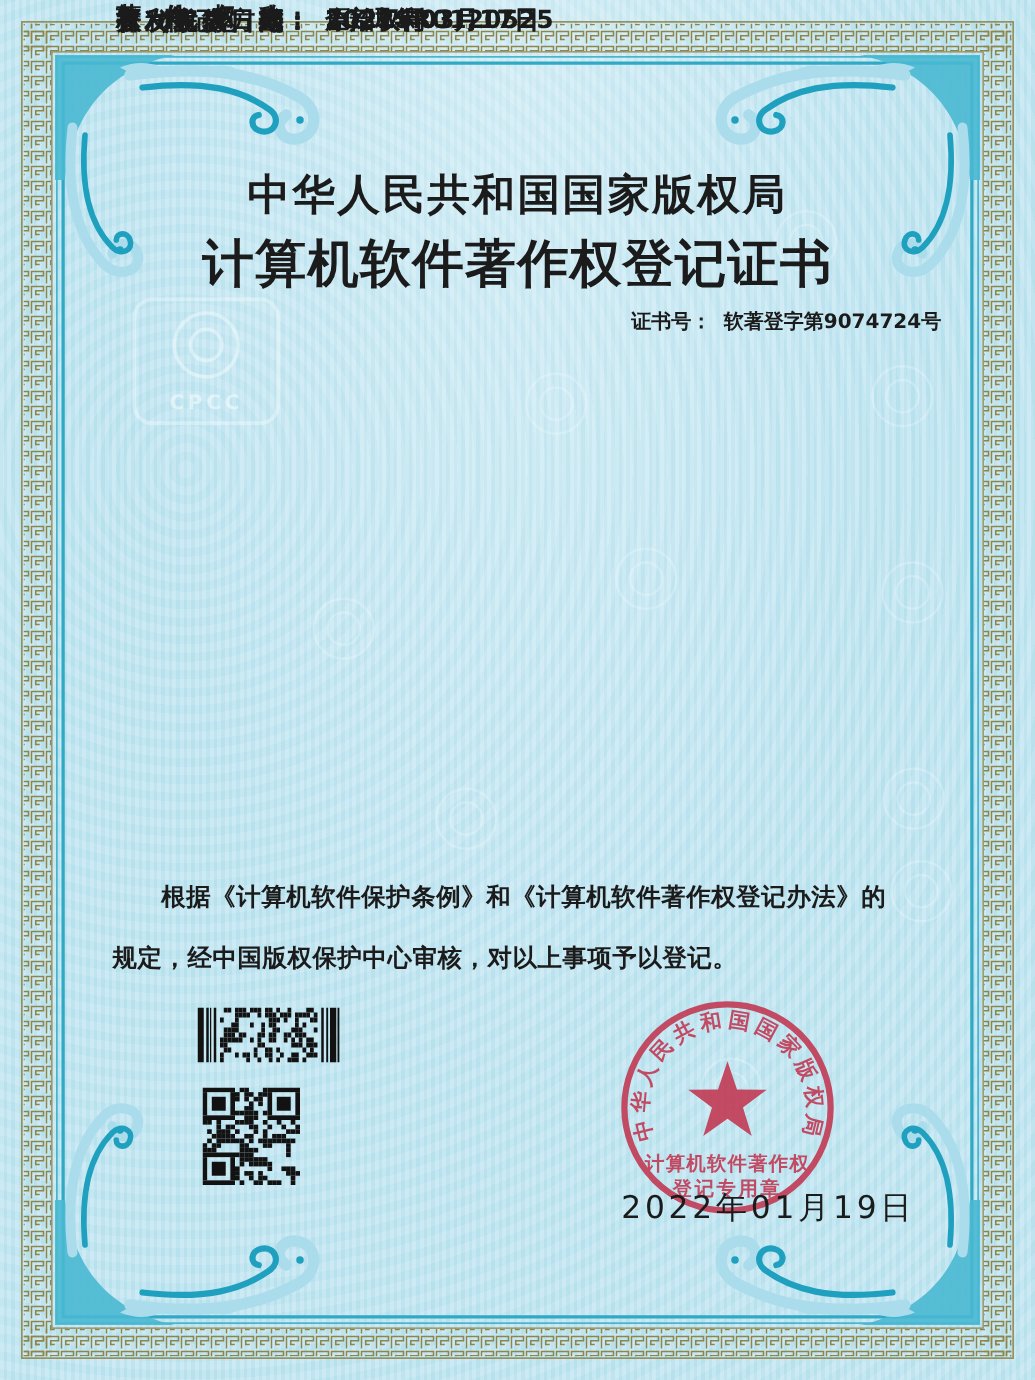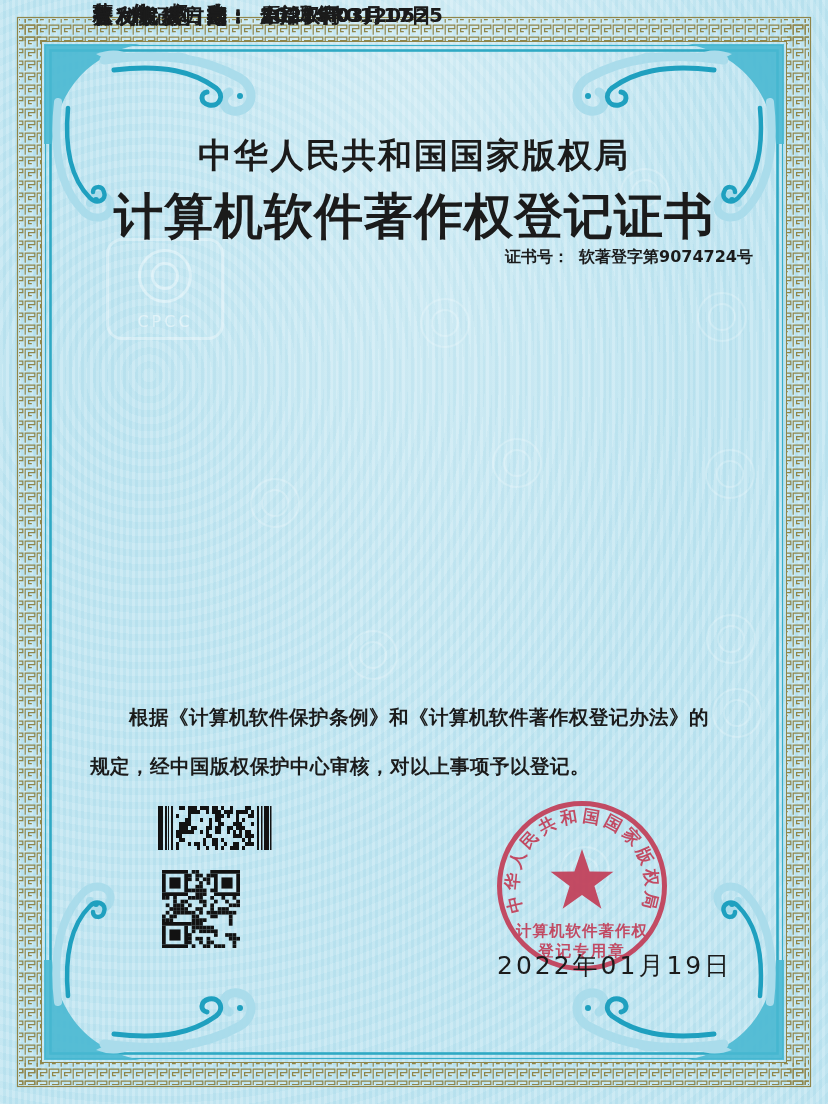--- a/index.html
+++ b/index.html
@@ -33,25 +33,25 @@
   .wm:nth-of-type(10){left:420px;top:298px;}
 
   
   .cpcc{left:106px;top:238px;width:112px;height:96px;border-radius:16px;
         border:3px solid rgba(255,255,255,.62);opacity:.55;}
   .cpcc .ring{position:absolute;left:50%;top:8px;transform:translateX(-50%);
         width:48px;height:48px;border-radius:50%;border:3px solid rgba(255,255,255,.7);}
   .cpcc .ring::after{content:"";position:absolute;left:10px;top:10px;width:22px;height:22px;
         border-radius:50%;border:3px solid rgba(255,255,255,.7);}
   .cpcc .txt{position:absolute;left:0;right:0;bottom:6px;text-align:center;
-        color:rgba(255,255,255,.85);font-weight:normal;font-size:16px;letter-spacing:3px;}
+        color:rgba(255,255,255,.85);font-weight:bold;font-size:16px;letter-spacing:3px;}
 
   .title{left:0;top:133px;width:100%;text-align:center;font-size:34px;font-weight:bold;
          letter-spacing:2px;}
-  .subtitle{left:0;top:184px;width:100%;text-align:center;font-size:49px;font-weight:bold;
+  .subtitle{left:0;top:184px;width:100%;text-align:center;font-size:41px;font-weight:bold;
          letter-spacing:1px;}
   .certno{left:505px;top:247px;font-size:16px;font-weight:bold;white-space:nowrap;}
   .certno .lbl{margin-right:10px;}
 
   .row{position:absolute;left:93px;display:flex;align-items:flex-end;
        font-size:20px;font-weight:bold;}
   .row .label{display:inline-block;width:134px;text-align:justify;text-align-last:justify;}
   .row .colon{margin-left:1px;}
   .row .value{margin-left:12px;white-space:pre-line;line-height:30px;}
   .row:nth-of-type(1){top:284px;}

